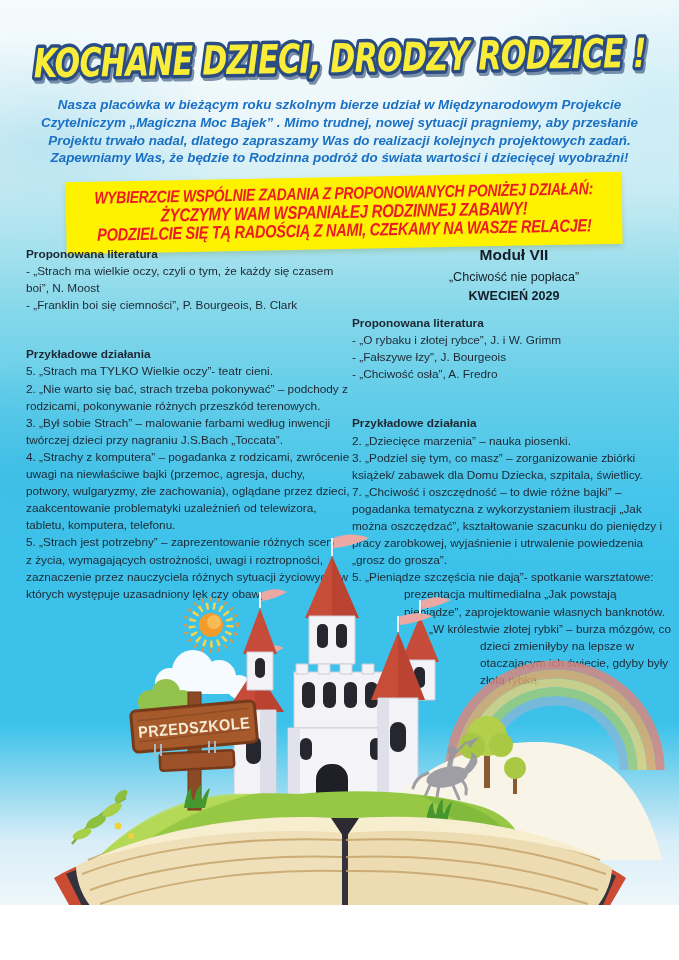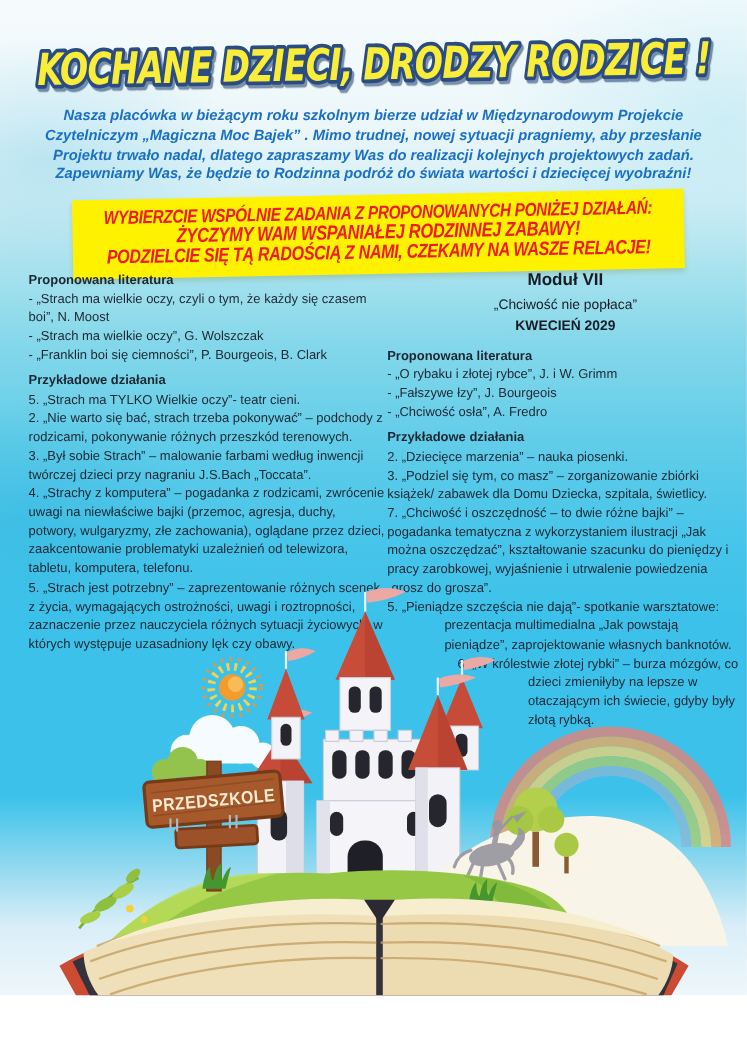--- a/index.html
+++ b/index.html
@@ -34,21 +34,21 @@
   .banner-line.l2{font-size:15px;}
   .banner-line.l3{font-size:14.6px;}
   .col{position:absolute;top:246px;width:324px;color:#1d2733;font-size:11.8px;line-height:1.45;}
   .col-left{left:26px;}
   .col-right{left:352px;}
   .mod-head{text-align:center;margin-bottom:10px;color:#171d26;}
   .mod-name{font-size:15.5px;font-weight:700;line-height:1.2;}
   .mod-sub{font-size:12.6px;margin-top:3px;}
   .mod-month{font-size:12.6px;font-weight:700;margin-top:1px;}
   .block-heading{font-weight:700;margin:0;}
-  .lit{margin-bottom:6px;}
+  .lit{margin-bottom:32px;}
   .item{margin:0;}
   .hang-1{padding-left:52px;text-indent:-52px;}
   .hang-2{padding-left:128px;text-indent:-64px;}
   .scene{position:absolute;left:0;top:530px;width:679px;height:430px;}
   .sign-text{font-family:"Liberation Sans",sans-serif;font-size:16px;font-weight:700;fill:#f6ecd4;letter-spacing:.5px;}
 </style>
 </head>
 <body>
 
 <div class="poster">
@@ -62,21 +62,20 @@
   <div class="banner">
     <div class="banner-line l1">WYBIERZCIE WSPÓLNIE ZADANIA Z PROPONOWANYCH PONIŻEJ DZIAŁAŃ:</div>
     <div class="banner-line l2">ŻYCZYMY WAM WSPANIAŁEJ RODZINNEJ  ZABAWY!</div>
     <div class="banner-line l3">PODZIELCIE SIĘ  TĄ RADOŚCIĄ Z NAMI, CZEKAMY NA WASZE RELACJE!</div>
   </div>
 
   <section class="col col-left">
     <div class="lit">
       <p class="block-heading">Proponowana literatura</p>
       <p class="item">- „Strach ma wielkie oczy, czyli o tym, że każdy się czasem boi”, N. Moost</p>
-      <p class="item">- „Strach ma wielkie oczy”, G. Wolszczak</p>
       <p class="item">- „Franklin boi się ciemności”, P. Bourgeois, B. Clark</p>
     </div>
     <div class="acts">
       <p class="block-heading">Przykładowe działania</p>
       <p class="item">5. „Strach ma TYLKO Wielkie oczy”- teatr cieni.</p>
       <p class="item">2. „Nie warto się bać, strach trzeba pokonywać” – podchody z rodzicami, pokonywanie różnych przeszkód terenowych.</p>
       <p class="item">3. „Był sobie Strach” – malowanie farbami według inwencji twórczej dzieci przy nagraniu J.S.Bach „Toccata”.</p>
       <p class="item">4. „Strachy z komputera” – pogadanka z rodzicami, zwrócenie uwagi na niewłaściwe bajki (przemoc, agresja, duchy, potwory, wulgaryzmy, złe zachowania), oglądane przez dzieci, zaakcentowanie problematyki uzależnień od telewizora, tabletu, komputera, telefonu.</p>
       <p class="item">5. „Strach jest potrzebny” – zaprezentowanie różnych scenek z życia, wymagających ostrożności, uwagi i roztropności, zaznaczenie przez nauczyciela różnych sytuacji życiowych, w których występuje uzasadniony lęk czy obawy.</p>
     </div>

